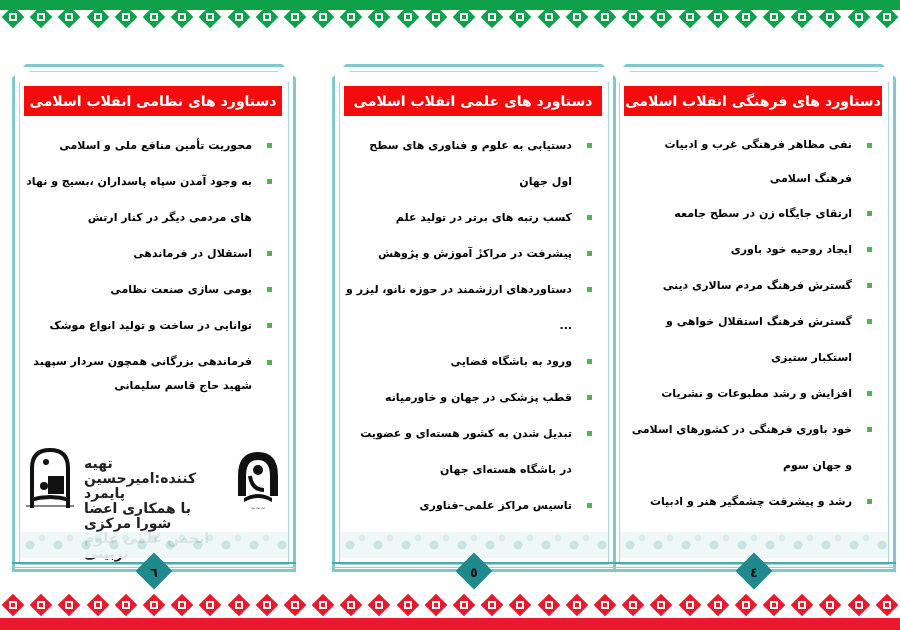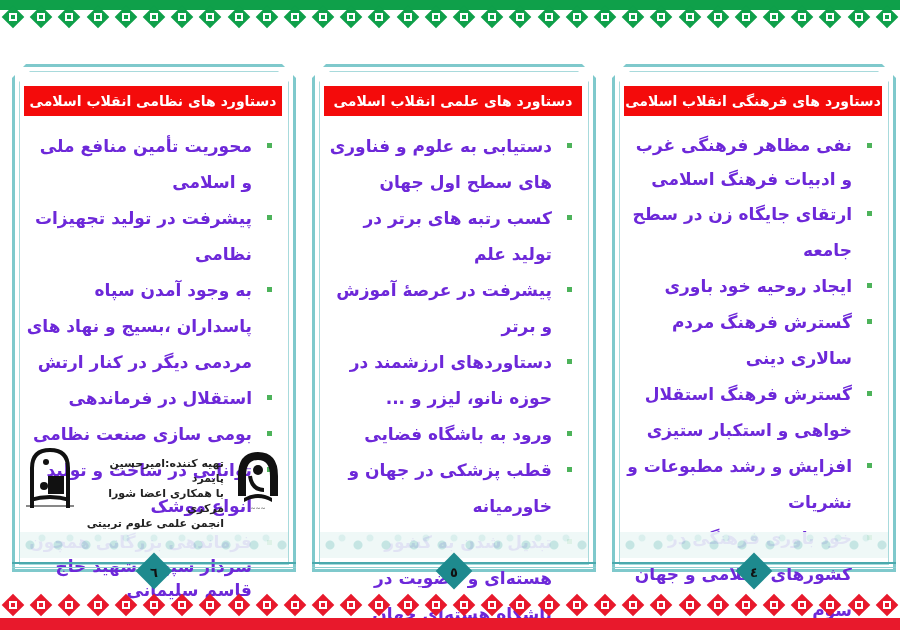--- a/index.html
+++ b/index.html
@@ -46,22 +46,22 @@
     position:absolute; top:22px; left:12px; right:14px; height:30px;
     background:#f40b0b; color:#fff; font-weight:bold; font-size:14px;
     display:flex; align-items:center; justify-content:center;
     direction:rtl; letter-spacing:0.3px;
   }
   .items {
     position:absolute; top:64px; left:14px; right:22px;
     direction:rtl; list-style:none; margin:0; padding:0;
   }
   .item {
-    position:relative; padding-right:22px; font-weight:bold; font-size:17px;
-    color:#6d28d9; line-height:36px;
+    position:relative; padding-right:22px; font-weight:bold; font-size:11px;
+    color:#000000; line-height:36px;
   }
   .bullet {
     position:absolute; right:2px; top:15px; width:5px; height:5px; background:#4db35a;
   }
   .ornament {
     position:absolute; left:8px; right:8px; bottom:14px; height:26px;
     background:
       radial-gradient(circle at 10px 13px, #bfe3e0 4px, transparent 5px) 0 0/28px 26px,
       radial-gradient(circle at 22px 6px, #d6eeec 3px, transparent 4px) 0 0/28px 26px,
       #eef8f7;
@@ -77,22 +77,22 @@
     position:absolute; bottom:-8px; left:50%; width:30px; margin-left:-15px; text-align:center;
     font-weight:bold; font-size:13px; color:#111;
   }
   .credits {
     position:absolute; bottom:52px; left:6px; right:6px; height:80px;
   }
   .logo {
     position:absolute; top:6px; width:56px; height:66px;
   }
   .credit-text {
-    position:absolute; top:16px; left:66px; right:66px; direction:rtl; text-align:right;
-    font-weight:bold; font-size:11px; line-height:15px; color:#222;
+    position:absolute; top:16px; left:66px; right:66px; direction:rtl; text-align:left;
+    font-weight:bold; font-size:14px; line-height:15px; color:#222;
   }
 </style>
 </head>
 <body>
 
 <div class="band band-top">
   <div class="band-solid"></div>
   <div class="motifs" id="top-motifs">
       <div class="motif">
         <div class="outer"></div>
@@ -272,50 +272,49 @@
     <li class="item"><span class="bullet"></span><span>خود باوری فرهنگی در کشورهای اسلامی و جهان سوم</span></li>
     <li class="item"><span class="bullet"></span><span>رشد و پیشرفت چشمگیر هنر و ادبیات</span></li>
   </ul>
   <div class="ornament"></div>
   <div class="base-line"></div>
   <div class="base-line2"></div>
   <div class="page-num"></div>
   <div class="page-num-text">٤</div>
 </div>
 
-<div class="panel" style="left:312px;text-decoration:underline;">
+<div class="panel" style="left:332px;text-decoration:underline;">
   <div class="panel-frame">
       <div class="panel-frame-inner"></div>
     </div>
   <div class="panel-title">دستاورد های علمی انقلاب اسلامی</div>
   <ul class="items">
     <li class="item"><span class="bullet"></span><span>دستیابی به علوم و فناوری های سطح اول جهان</span></li>
     <li class="item"><span class="bullet"></span><span>کسب رتبه های برتر در تولید علم</span></li>
-    <li class="item"><span class="bullet"></span><span>پیشرفت در عرصهٔ آموزش و برتر</span></li>
+    <li class="item"><span class="bullet"></span><span>پیشرفت در مراکزٔ آموزش و پژوهش</span></li>
     <li class="item"><span class="bullet"></span><span>دستاوردهای ارزشمند در حوزه نانو، لیزر و ...</span></li>
     <li class="item"><span class="bullet"></span><span>ورود به باشگاه فضایی</span></li>
     <li class="item"><span class="bullet"></span><span>قطب پزشکی در جهان و خاورمیانه</span></li>
     <li class="item"><span class="bullet"></span><span>تبدیل شدن به کشور هسته‌ای و عضویت در باشگاه هسته‌ای جهان</span></li>
-    <li class="item"><span class="bullet"></span></li>
+    <li class="item"><span class="bullet"></span><span>تاسیس مراکز علمی–فناوری</span></li>
   </ul>
   <div class="ornament"></div>
   <div class="base-line"></div>
   <div class="base-line2"></div>
   <div class="page-num"></div>
   <div class="page-num-text">٥</div>
 </div>
 
 <div class="panel" style="left:12px;">
   <div class="panel-frame">
       <div class="panel-frame-inner"></div>
     </div>
   <div class="panel-title">دستاورد های نظامی انقلاب اسلامی</div>
   <ul class="items" style="line-height:36px">
     <li class="item"><span class="bullet"></span><span>محوریت تأمین منافع ملی و اسلامی</span></li>
-    <li class="item"><span class="bullet"></span><span>پیشرفت در تولید تجهیزات نظامی</span></li>
     <li class="item"><span class="bullet"></span><span>به وجود آمدن سپاه پاسداران ،بسیج و نهاد های مردمی دیگر در کنار ارتش</span></li>
     <li class="item"><span class="bullet"></span><span>استقلال در فرماندهی</span></li>
     <li class="item"><span class="bullet"></span><span>بومی سازی صنعت نظامی</span></li>
     <li class="item"><span class="bullet"></span><span>توانایی در ساخت و تولید انواع موشک</span></li>
     <li class="item" style="line-height:24px;padding-top:6px"><span class="bullet" style="top:16px"></span><span>فرماندهی بزرگانی همچون سردار سپهبد شهید حاج قاسم سلیمانی</span></li>
   </ul>
   <div class="credits">
     <div class="logo" style="right:4px;">
       <svg width="56" height="66" viewBox="0 0 56 66">
         <path d="M8 30 Q8 6 28 6 Q48 6 48 30 L48 50 L40 50 L40 30 Q40 14 28 14 Q16 14 16 30 L16 50 L8 50 Z" fill="#111"></path>

